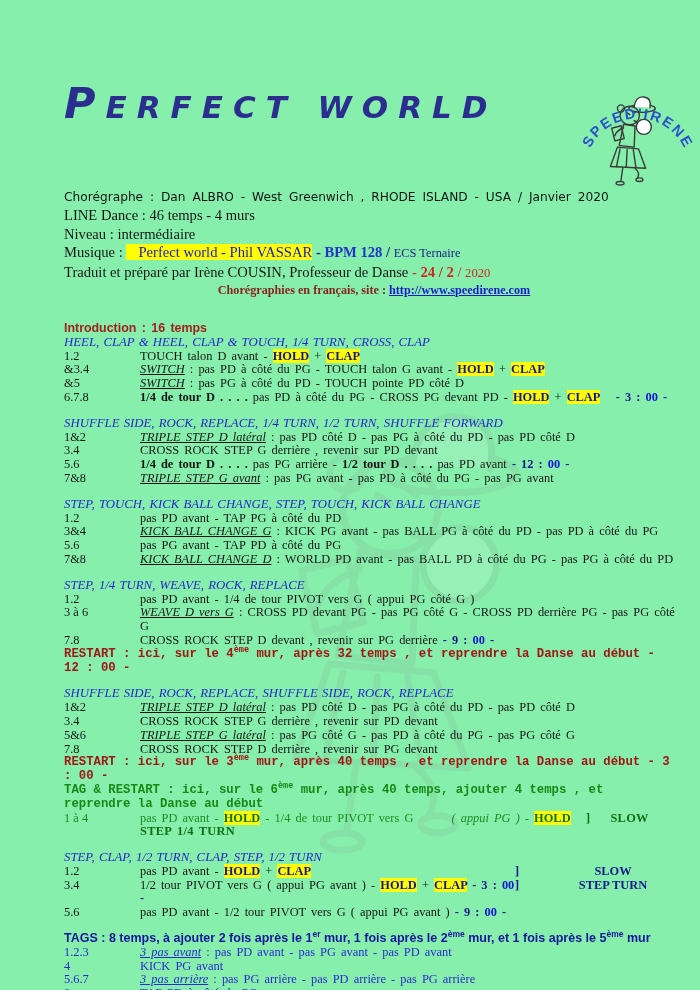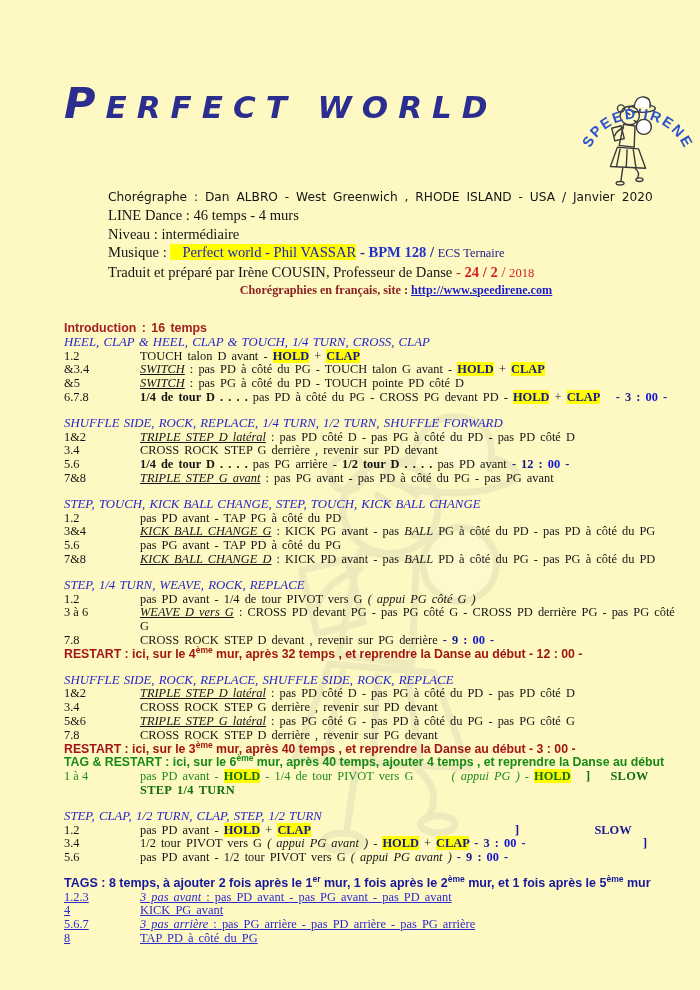--- a/index.html
+++ b/index.html
@@ -1,29 +1,29 @@
 <!DOCTYPE html>
 <html><head>
 <meta charset="utf-8">
 <style>
   html,body{margin:0;padding:0;background:#e8e8e8;}
-  #page{position:relative;width:700px;height:990px;background:#fef9c3;margin:0 auto;
+  #page{position:relative;width:700px;height:990px;background:#86efac;margin:0 auto;
         overflow:hidden;font-family:"Liberation Serif",serif;color:#151515;}
   
   #title{position:absolute;top:78px;left:64px;font-family:"DejaVu Sans",sans-serif;
          font-weight:bold;font-style:italic;font-size:31px;letter-spacing:10px;
          color:#2b2e8f;white-space:nowrap;}
   #title::first-letter{font-size:43px;}
   
   #logo{position:absolute;top:66px;left:578px;width:120px;height:132px;}
   
   #watermark{position:absolute;top:325px;left:165px;width:520px;height:600px;
              color:#8a8a8a;opacity:0.13;pointer-events:none;}
   
-  #header-block{position:absolute;top:189px;left:64px;right:16px;margin-left:44px;}
+  #header-block{position:absolute;top:189px;left:64px;right:16px;}
   .hline{line-height:18.5px;font-size:14.6px;white-space:nowrap;}
   .hline.comic{font-family:"DejaVu Sans",sans-serif;font-size:12.2px;word-spacing:3px;line-height:17px;}
   .hline.small{font-size:12.2px;line-height:17px;text-align:center;}
   .seg.hlm{background:#ffff00;color:#1a1acc;font-weight:normal;padding-left:12px;}
   .seg.bpm{color:#2233cc;font-weight:bold;}
   .seg.mb{color:#1a1a8c;font-weight:bold;}
   .seg.ecs{color:#1a1a8c;font-weight:normal;font-size:12.4px;}
   .seg.redb{color:#d42222;font-weight:bold;}
   .seg.red{color:#d42222;}
   .seg.redsm{color:#d42222;font-size:12.6px;}
@@ -32,34 +32,34 @@
   
   #content{position:absolute;top:322px;left:64px;right:23px;}
   .section{margin-bottom:12px;}
   .line{line-height:13.8px;min-height:13.8px;font-size:12.4px;}
   .heading{white-space:nowrap;}
   .heading.red-head{font-family:"Liberation Sans",sans-serif;font-weight:bold;
                     color:#a32020;font-size:12.4px;word-spacing:2px;}
   .heading.blue-head{font-style:italic;color:#2525cc;font-size:12.8px;word-spacing:1px;}
   .heading.tags-head{font-family:"Liberation Sans",sans-serif;font-weight:bold;
                      color:#17179d;font-size:12.5px;}
-  .note{font-family:Liberation Sans, sans-serif;font-weight:bold;font-size:12.3px;}
+  .note{font-family:Liberation Mono, monospace;font-weight:bold;font-size:12.3px;}
   .note.red{color:#a31515;}
   .note.green{color:#168a16;}
   .row{display:flex;}
   .count{width:76px;flex:none;}
   .count.g{color:#1f8c1f;}
   .rtext{flex:1;word-spacing:2px;}
   .bracket{width:34px;flex:none;color:#17178f;font-weight:bold;}
   .rlabel{width:128px;flex:none;color:#17178f;font-weight:bold;text-align:center;}
-  .tags-row{color:#2a2ace;text-decoration:underline;}
+  .tags-row{color:#2a2ace;}
   
   .seg.u{text-decoration:underline;font-style:italic;}
   .seg.b{font-weight:bold;}
-  .seg.i{font-style:italic;}
+  .seg.i{}
   .seg.hl{background:#ffff00;color:#17178f;font-weight:bold;}
   .seg.hlg{background:#ffff00;color:#117011;font-weight:bold;}
   .seg.nb{color:#17178f;font-weight:bold;}
   .seg.bb{color:#1414d6;font-weight:bold;}
   .seg.g{color:#1f8c1f;}
   .seg.gi{color:#1f8c1f;font-style:italic;margin-left:33px;}
   .seg.gb{color:#117011;font-weight:bold;}
   .seg.gbs{color:#117011;font-weight:bold;letter-spacing:0.3px;}
   .seg.sup{vertical-align:super;font-size:8.5px;line-height:0;}
 </style>
@@ -111,21 +111,21 @@
     <text font-family="Liberation Sans, sans-serif" font-size="14.5" font-weight="bold" fill="#2a52cc" letter-spacing="2">
       <textPath href="#arcpath" startOffset="6">SPEED'IRENE</textPath>
     </text>
   </svg>
 
   <div id="header-block">
       <div class="hline comic"><span class="seg">Chorégraphe  :  Dan  ALBRO -  West Greenwich , RHODE  ISLAND   -  USA  /  Janvier  2020</span></div>
       <div class="hline "><span class="seg">LINE  Dance  :  46  temps  -  4  murs</span></div>
       <div class="hline "><span class="seg">Niveau  :  intermédiaire</span></div>
       <div class="hline "><span class="seg">Musique  :  </span><span class="seg hlm">Perfect world  -  Phil  VASSAR</span><span class="seg mb">  -  </span><span class="seg bpm">BPM  128</span><span class="seg mb">  /  </span><span class="seg ecs">ECS Ternaire</span></div>
-      <div class="hline "><span class="seg">Traduit et préparé par  Irène COUSIN,  Professeur de Danse  </span><span class="seg red">-  </span><span class="seg redb">24 / 2</span><span class="seg red"> / </span><span class="seg redsm">2018</span></div>
+      <div class="hline "><span class="seg">Traduit et préparé par  Irène COUSIN,  Professeur de Danse  </span><span class="seg red">-  </span><span class="seg redb">24 / 2</span><span class="seg red"> / </span><span class="seg redsm">2020</span></div>
       <div class="hline small"><span class="seg maroonb">Chorégraphies en français, site : </span><span class="seg link">http://www.speedirene.com</span></div>
     </div>
 
   <div id="content">
       <div class="section">
         <div class="line heading red-head"><span class="seg">Introduction  :  16  temps</span></div>
         <div class="line heading blue-head"><span class="seg">HEEL, CLAP &amp; HEEL, CLAP &amp; TOUCH, 1/4 TURN, CROSS, CLAP</span></div>
         <div class="line row ">
           <span class="count ">1.2</span>
           <span class="rtext"><span class="seg">TOUCH talon D avant - </span><span class="seg hl">HOLD</span><span class="seg"> + </span><span class="seg hl">CLAP</span></span>
@@ -171,21 +171,21 @@
         <div class="line row ">
           <span class="count ">3&amp;4</span>
           <span class="rtext"><span class="seg u">KICK BALL CHANGE G</span><span class="seg"> : KICK PG avant - pas </span><span class="seg i">BALL</span><span class="seg"> PG à côté du PD - pas PD à côté du PG</span></span>
         </div>
         <div class="line row ">
           <span class="count ">5.6</span>
           <span class="rtext"><span class="seg">pas PG avant - TAP PD à côté du PG</span></span>
         </div>
         <div class="line row ">
           <span class="count ">7&amp;8</span>
-          <span class="rtext"><span class="seg u">KICK BALL CHANGE D</span><span class="seg"> : KICK PD avant - pas </span><span class="seg i">BALL</span><span class="seg"> PD à côté du PG - pas PG à côté du PD</span></span>
+          <span class="rtext"><span class="seg u">KICK BALL CHANGE D</span><span class="seg"> : WORLD PD avant - pas </span><span class="seg i">BALL</span><span class="seg"> PD à côté du PG - pas PG à côté du PD</span></span>
         </div>
       </div>
       <div class="section">
         <div class="line heading blue-head"><span class="seg">STEP, 1/4 TURN, WEAVE, ROCK, REPLACE</span></div>
         <div class="line row ">
           <span class="count ">1.2</span>
           <span class="rtext"><span class="seg">pas PD avant - 1/4 de tour PIVOT vers G </span><span class="seg i">( appui PG côté G )</span></span>
         </div>
         <div class="line row ">
           <span class="count ">3 à 6</span>
@@ -227,20 +227,21 @@
         <div class="line row ">
           <span class="count ">1.2</span>
           <span class="rtext"><span class="seg">pas PD avant - </span><span class="seg hl">HOLD</span><span class="seg"> + </span><span class="seg hl">CLAP</span></span>
           <span class="bracket">]</span>
           <span class="rlabel">SLOW</span>
         </div>
         <div class="line row ">
           <span class="count ">3.4</span>
           <span class="rtext"><span class="seg">1/2 tour PIVOT vers G </span><span class="seg i">( appui PG avant )</span><span class="seg"> - </span><span class="seg hl">HOLD</span><span class="seg"> + </span><span class="seg hl">CLAP</span><span class="seg nb"> - 3 : </span><span class="seg bb">00</span><span class="seg nb"> -</span></span>
           <span class="bracket">]</span>
+          <span class="rlabel">STEP TURN</span>
         </div>
         <div class="line row ">
           <span class="count ">5.6</span>
           <span class="rtext"><span class="seg">pas PD avant - 1/2 tour PIVOT vers G </span><span class="seg i">( appui PG avant )</span><span class="seg nb"> - 9 : </span><span class="seg bb">00</span><span class="seg nb"> -</span></span>
         </div>
       </div>
       <div class="section">
         <div class="line heading tags-head"><span class="seg">TAGS : 8 temps, à ajouter 2 fois après le 1</span><span class="seg sup">er</span><span class="seg"> mur, 1 fois après le 2</span><span class="seg sup">ème</span><span class="seg"> mur, et 1 fois après le 5</span><span class="seg sup">ème</span><span class="seg"> mur</span></div>
         <div class="line row tags-row">
           <span class="count ">1.2.3</span>

